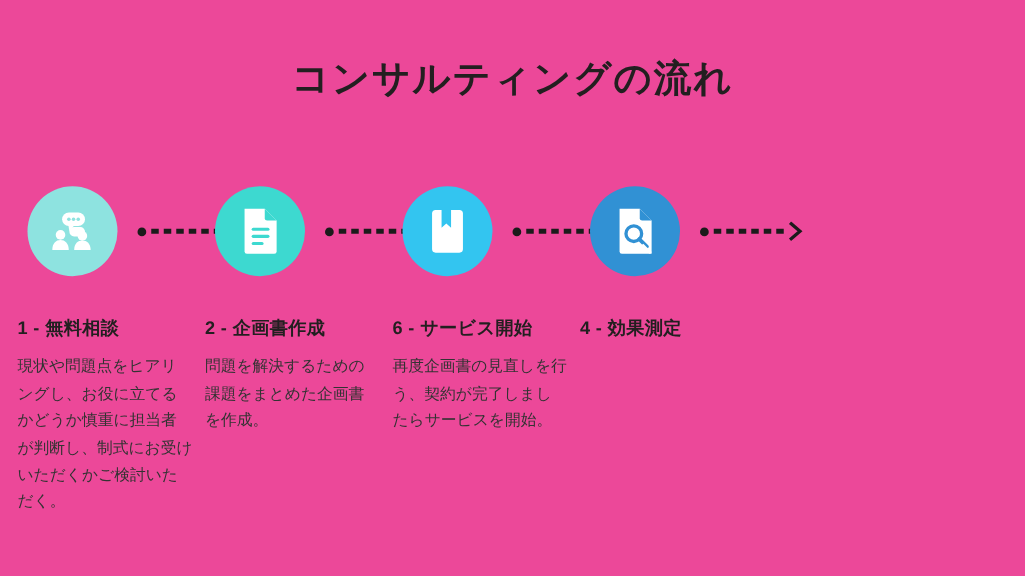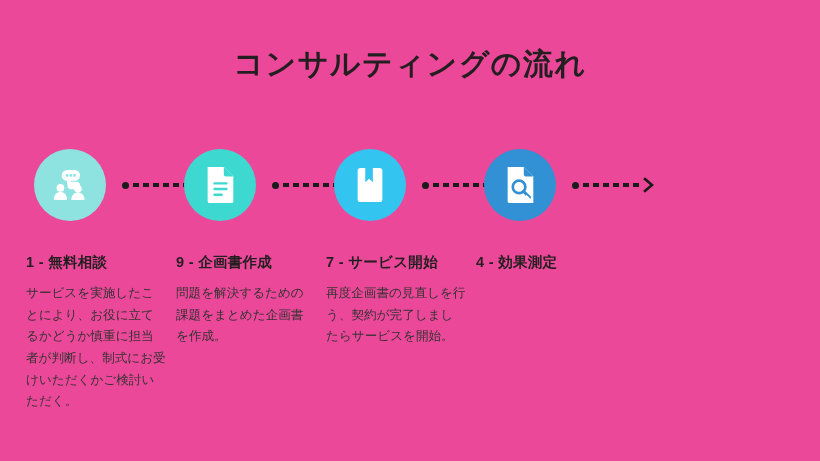--- a/index.html
+++ b/index.html
@@ -32,21 +32,21 @@
   }
 
   
   .steps {
     position: absolute;
     top: 145px;
     left: 0;
     width: 691px;
     display: flex;
     align-items: flex-start;
-    padding-left: 26px;
+    padding-left: 14px;
     padding-right: 8px;
   }
   .step {
     width: 150px;
     flex: 0 0 150px;
     position: relative;
   }
 
   
   .circle-wrap {
@@ -153,21 +153,21 @@
         <span class="conn-dash"></span>
         <span class="conn-dash"></span>
         <span class="conn-dash"></span>
         <span class="conn-head">
           <svg width="12" height="16" viewBox="0 0 12 16">
               <path d="M2 2 L9 8 L2 14" stroke="#1b1b1b" stroke-width="2.6" fill="none" stroke-linecap="square"></path>
             </svg>
         </span>
       </div>
       <div class="step-heading">1 - 無料相談</div>
-      <div class="step-body">サービスを実施したことにより、お役に立てるかどうか慎重に担当者が判断し、制式にお受けいただくかご検討いただく。</div>
+      <div class="step-body">現状や問題点をヒアリングし、お役に立てるかどうか慎重に担当者が判断し、制式にお受けいただくかご検討いただく。</div>
     </div>
 
     <div class="step">
       <div class="circle-wrap">
         <div class="circle" style="background:#3dd9d0">
           <span>
             <svg width="34" height="38" viewBox="0 0 34 40">
               <g fill="#ffffff">
                 <path d="M4 1 H21 L31 11 V37 A2 2 0 0 1 29 39 H6 A2 2 0 0 1 4 37 Z"></path>
                 <path d="M21 1 L31 11 H23 A2 2 0 0 1 21 9 Z" fill="#3dd9d0"></path>
@@ -188,21 +188,21 @@
         <span class="conn-dash"></span>
         <span class="conn-dash"></span>
         <span class="conn-dash"></span>
         <span class="conn-dash"></span>
         <span class="conn-head">
           <svg width="12" height="16" viewBox="0 0 12 16">
               <path d="M2 2 L9 8 L2 14" stroke="#1b1b1b" stroke-width="2.6" fill="none" stroke-linecap="square"></path>
             </svg>
         </span>
       </div>
-      <div class="step-heading">9 - 企画書作成</div>
+      <div class="step-heading">2 - 企画書作成</div>
       <div class="step-body">問題を解決するための課題をまとめた企画書を作成。</div>
     </div>
 
     <div class="step">
       <div class="circle-wrap">
         <div class="circle" style="background:#33c5f0">
           <span>
             <svg width="32" height="38" viewBox="0 0 32 40">
               <rect x="3" y="2" width="26" height="36" rx="3" fill="#ffffff"></rect>
               <path d="M11 2 H19 V17 L15 13.4 L11 17 Z" fill="#33c5f0"></path>
@@ -217,21 +217,21 @@
         <span class="conn-dash"></span>
         <span class="conn-dash"></span>
         <span class="conn-dash"></span>
         <span class="conn-dash"></span>
         <span class="conn-head">
           <svg width="12" height="16" viewBox="0 0 12 16">
               <path d="M2 2 L9 8 L2 14" stroke="#1b1b1b" stroke-width="2.6" fill="none" stroke-linecap="square"></path>
             </svg>
         </span>
       </div>
-      <div class="step-heading">7 - サービス開始</div>
+      <div class="step-heading">6 - サービス開始</div>
       <div class="step-body">再度企画書の見直しを行う、契約が完了しましたらサービスを開始。</div>
     </div>
 
     <div class="step">
       <div class="circle-wrap">
         <div class="circle" style="background:#3191d4">
           <span>
             <svg width="34" height="38" viewBox="0 0 34 40">
               <path d="M4 1 H21 L31 11 V37 A2 2 0 0 1 29 39 H6 A2 2 0 0 1 4 37 Z" fill="#ffffff"></path>
               <path d="M21 1 L31 11 H23 A2 2 0 0 1 21 9 Z" fill="#3191d4"></path>

